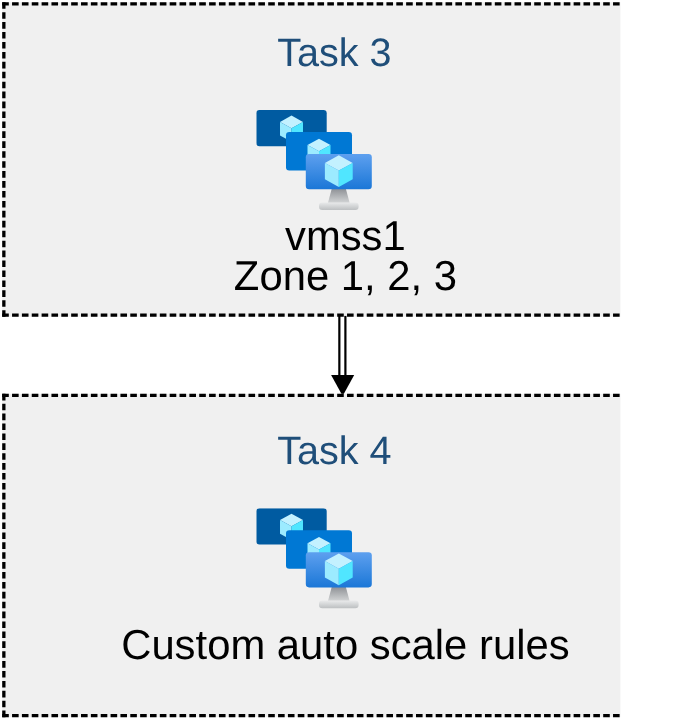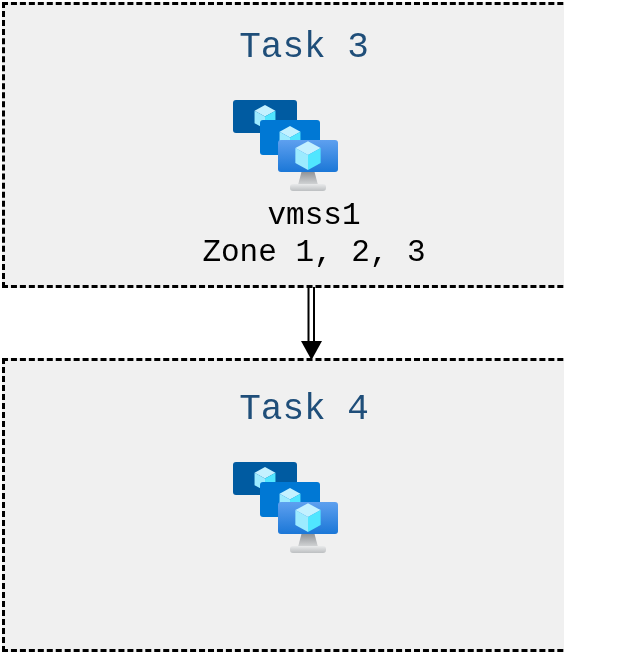--- a/index.html
+++ b/index.html
@@ -1,32 +1,32 @@
 <!DOCTYPE html>
 <html style="--box-bg: #f0f0f0; --border: #000000; --heading: #1f4e79; --body-text: #000000; --vm-screen-back: #005ba1; --vm-screen-middle: #0078d4; --vm-screen-front-top: #5ea0ef; --vm-screen-front-bottom: #1b77d7; --cube-top: #c3f1ff; --cube-left: #9cebff; --cube-right: #50e6ff; --stand-top: #86898e; --stand-bottom: #d5d7d8;"><head>
 <meta charset="utf-8">
 <style>
   html,body{margin:0;padding:0;background:#fff;}
   .canvas{position:relative;width:564px;height:654px;background:#fff;
-          font-family:Liberation Mono, monospace;overflow:hidden;}
+          font-family:Liberation Sans, sans-serif;overflow:hidden;}
   .task-box{position:absolute;left:2px;width:624px;box-sizing:border-box;
             background:var(--box-bg,#f0f0f0);border:3px dashed var(--border,#000);
             text-align:center;}
   .task-box.top{top:2px;height:286px;}
   .task-box.bottom{top:358px;height:294px;text-align:center;}
   .task-title{position:absolute;left:0;width:100%;margin:0;
               font-size:36px;font-weight:400;line-height:1.2;
               color:var(--heading,#1f4e79);transform:translateX(-10px);}
   .task-box.top .task-title{top:21px;}
   .task-box.bottom .task-title{top:27px;}
   .vmss-icon{position:absolute;width:106px;height:96px;left:228px;}
   .task-box.top .vmss-icon{top:95px;}
   .task-box.bottom .vmss-icon{top:101px;}
   .caption{position:absolute;left:0;width:100%;
-           color:var(--body-text,#000);font-size:31px;line-height:37px;}
+           color:var(--body-text,#000);font-size:38px;line-height:37px;}
   .task-box.top .caption{top:192px;}
   .task-box.bottom .caption{top:208px;}
   .connector{position:absolute;left:296px;top:287px;width:32px;height:74px;}
   .svg-defs{position:absolute;width:0;height:0;}
 </style>
 </head>
 <body>
 
 <svg class="svg-defs" aria-hidden="true">
   <defs>
@@ -77,15 +77,18 @@
     <rect x="11.5" y="0" width="2" height="57" fill="#000"></rect>
     <rect x="17" y="0" width="2" height="57" fill="#000"></rect>
     <polygon points="5,54 26,54 15.5,73" fill="#000"></polygon>
   </svg>
 
   <section class="task-box bottom">
     <h2 class="task-title">Task 4</h2>
     <svg class="vmss-icon" viewBox="0 0 106 96">
       <use href="#vmss"></use>
     </svg>
+    <div class="caption">
+      <div>Custom auto scale rules</div>
+    </div>
   </section>
 
 </div>
 
 </body></html>

